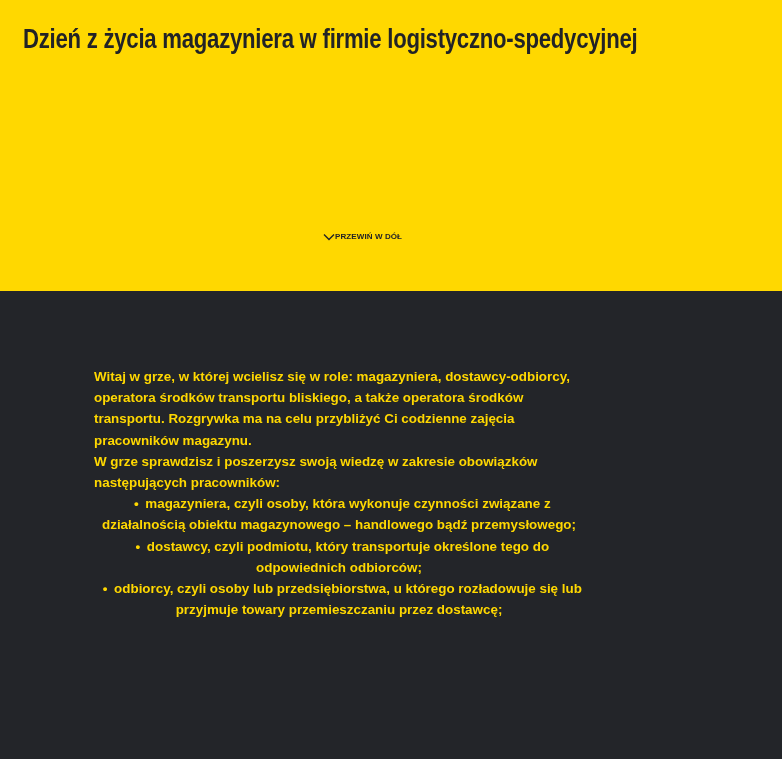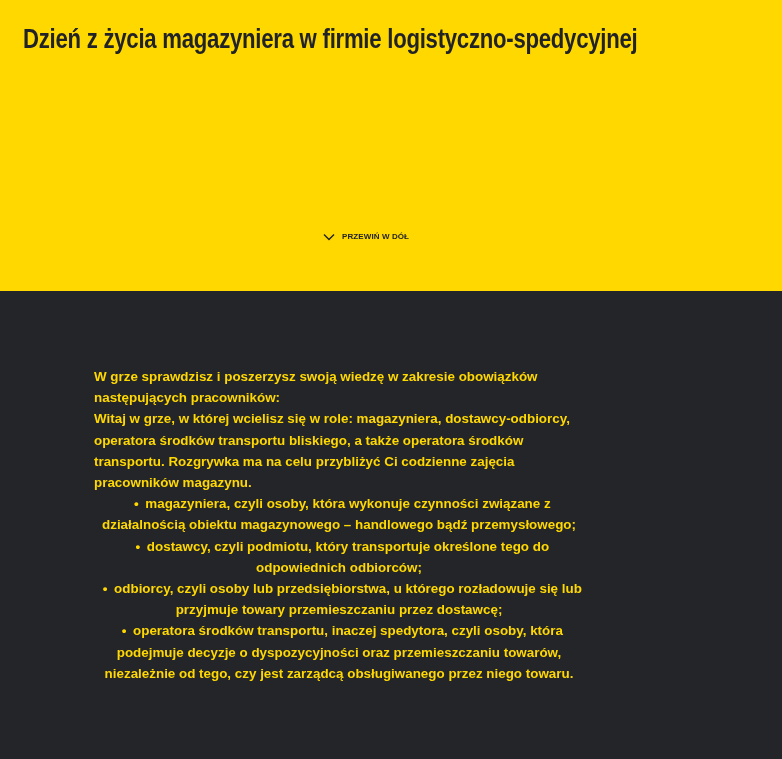--- a/index.html
+++ b/index.html
@@ -31,21 +31,21 @@
       transform: scaleX(0.82);
       transform-origin: left center;
       white-space: nowrap;
     }
     .scroll-down {
       position: absolute;
       left: 323px;
       top: 232px;
       display: flex;
       align-items: center;
-      gap: 7px;
+      gap: 0;
       cursor: pointer;
     }
     .scroll-down svg { display: block; }
     .scroll-label {
       font-family: "Liberation Sans", sans-serif;
       font-size: 8px;
       font-weight: bold;
       color: #222326;
       letter-spacing: 0.1px;
       text-transform: uppercase;
@@ -90,20 +90,19 @@
       <svg width="12" height="8" viewBox="0 0 12 8">
         <polyline points="1,1.5 6,6.5 11,1.5" fill="none" stroke="#222326" stroke-width="1.4"></polyline>
       </svg>
     </span>
     <span class="scroll-label">PRZEWIŃ W DÓŁ</span>
   </div>
 </section>
 
 <section class="content">
   <div class="text-block">
+    <p>Witaj w grze, w której wcielisz się w role: magazyniera, dostawcy-odbiorcy, operatora środków transportu bliskiego, a także operatora środków transportu. Rozgrywka ma na celu przybliżyć Ci codzienne zajęcia pracowników magazynu.</p>
     <p>W grze sprawdzisz i poszerzysz swoją wiedzę w zakresie obowiązków następujących pracowników:</p>
-    <p>Witaj w grze, w której wcielisz się w role: magazyniera, dostawcy-odbiorcy, operatora środków transportu bliskiego, a także operatora środków transportu. Rozgrywka ma na celu przybliżyć Ci codzienne zajęcia pracowników magazynu.</p>
     <p class="bullet-item"><span class="bullet">•</span><span>magazyniera, czyli osoby, która wykonuje czynności związane z działalnością obiektu magazynowego – handlowego bądź przemysłowego;</span></p>
     <p class="bullet-item"><span class="bullet">•</span><span>dostawcy, czyli podmiotu, który transportuje określone tego do odpowiednich odbiorców;</span></p>
     <p class="bullet-item"><span class="bullet">•</span><span>odbiorcy, czyli osoby lub przedsiębiorstwa, u którego rozładowuje się lub przyjmuje towary przemieszczaniu przez dostawcę;</span></p>
-    <p class="bullet-item"><span class="bullet">•</span><span>operatora środków transportu, inaczej spedytora, czyli osoby, która podejmuje decyzje o dyspozycyjności oraz przemieszczaniu towarów, niezależnie od tego, czy jest zarządcą obsługiwanego przez niego towaru.</span></p>
   </div>
 </section>
 
 </body></html>

